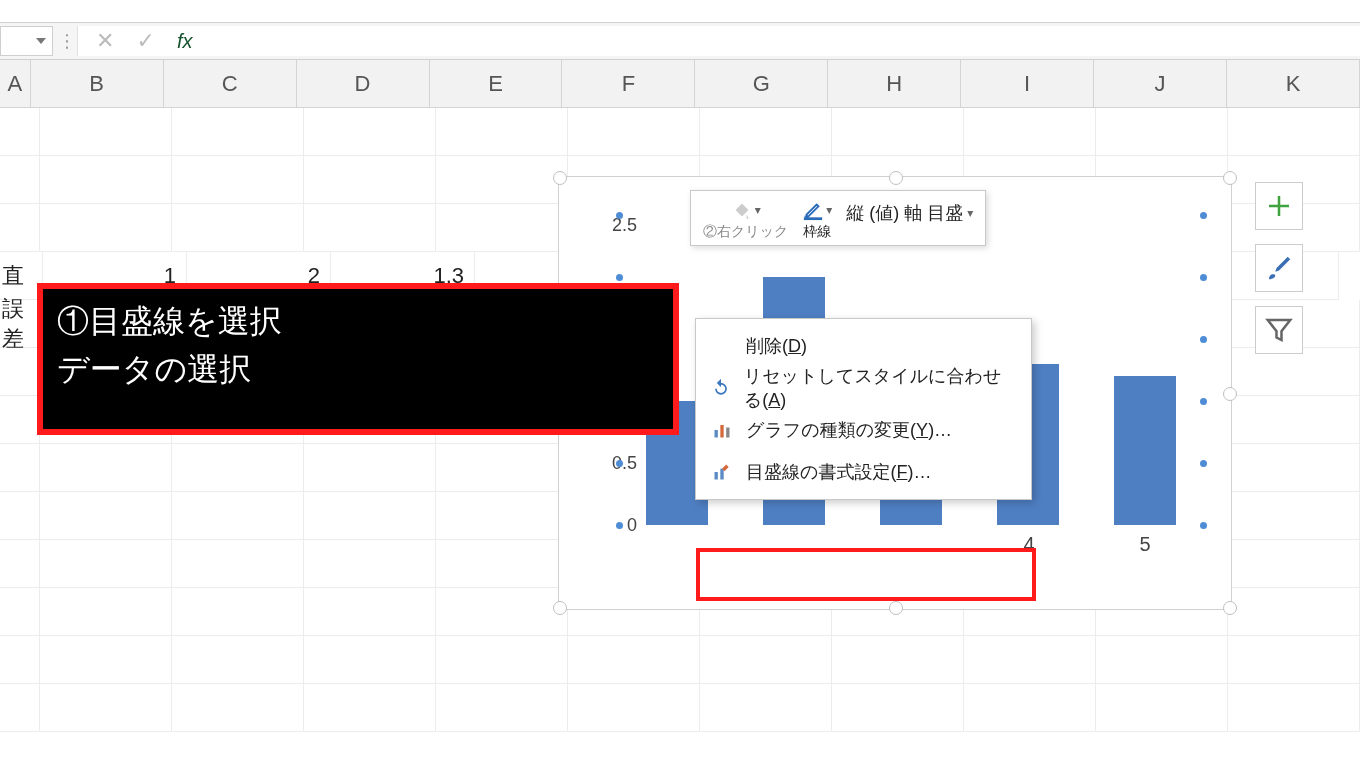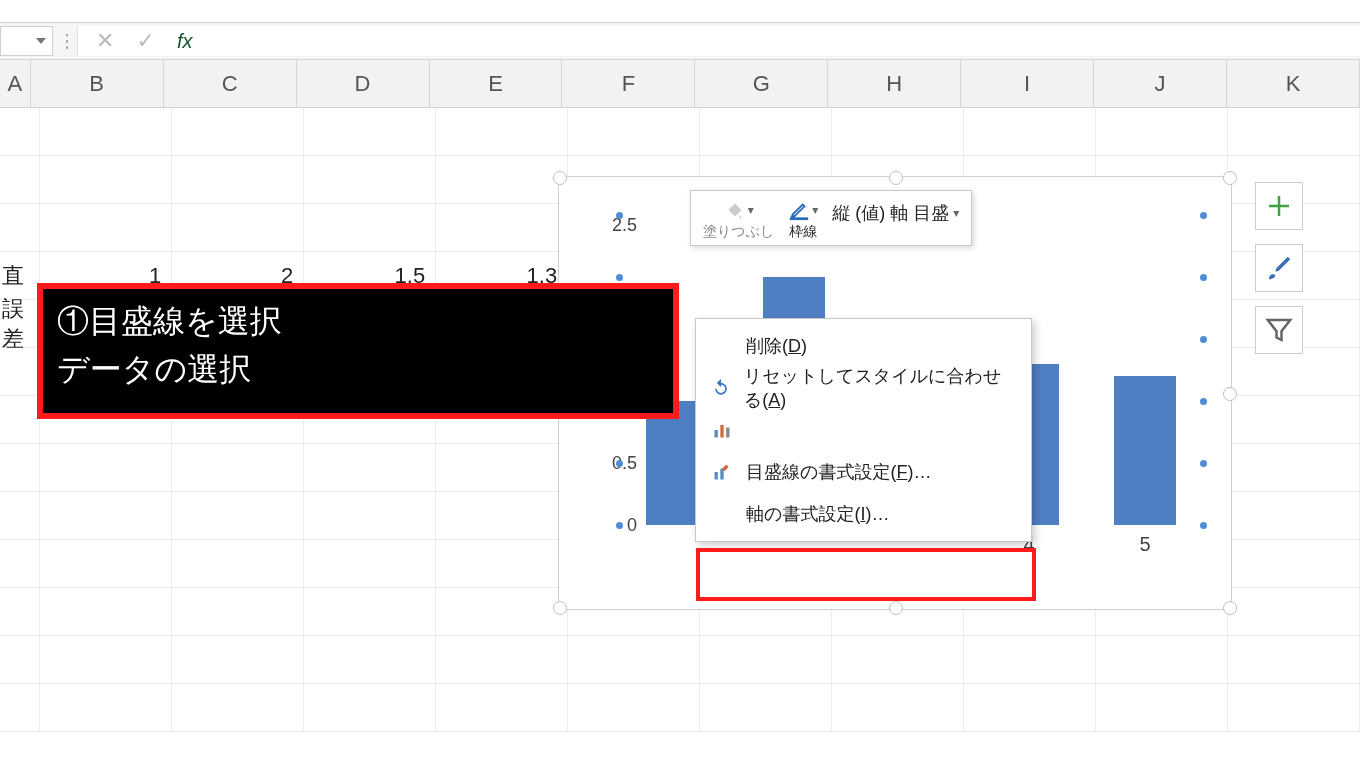--- a/index.html
+++ b/index.html
@@ -275,21 +275,21 @@
     width: 332px;
     height: 45px;
   }
 
   
   .instruction-box {
     position: absolute;
     left: 37px;
     top: 283px;
     width: 642px;
-    height: 136px;
+    height: 152px;
     background: #000000;
     border: 6px solid #ff1b1b;
     padding: 8px 14px;
     color: #ffffff;
     font-size: 32px;
     line-height: 1.5;
     box-sizing: border-box;
   }
 </style>
 </head>
@@ -388,23 +388,20 @@
   </div>
   <div class="row">
     <div class="cell left">
         <span>直</span>
       </div>
     <div class="cell">
         <span>1</span>
       </div>
     <div class="cell">
         <span>2</span>
-      </div>
-    <div class="cell">
-        <span>1.5</span>
       </div>
     <div class="cell">
         <span>1.3</span>
       </div>
     <div class="cell"></div>
       <div class="cell"></div>
       <div class="cell"></div>
       <div class="cell"></div>
       <div class="cell"></div>
       <div class="cell"></div>
@@ -591,21 +588,21 @@
 </div>
 
 <div class="mini-toolbar">
   <div class="item">
     <div class="icon-row">
       <svg width="22" height="22" viewBox="0 0 24 24">
           <path d="M5 12l7-7 7 7-7 7z M17 17c1 2 2 3 2 4 0 1-2 1-2 0 0-1 0-2 0-4z" fill="#ccc"></path>
         </svg>
       <span class="chev">▾</span>
     </div>
-    <span>塗りつぶし</span>
+    <span>②右クリック</span>
   </div>
   <div class="item enabled">
     <div class="icon-row">
       <svg width="22" height="22" viewBox="0 0 24 24">
           <path d="M3 19l3 1-1-3L16 6l2 2L7 19z" fill="none" stroke="#2a6bb8" stroke-width="2"></path>
           <rect x="2" y="20" width="20" height="3" fill="#2a6bb8"></rect>
         </svg>
       <span class="chev">▾</span>
     </div>
     <span>枠線</span>
@@ -630,35 +627,32 @@
     <span><span>リセットしてスタイルに合わせる(</span><span class="underline">A</span><span>)</span></span>
   </div>
   <div class="menu-item">
     <div class="icon-slot">
       <svg width="20" height="20" viewBox="0 0 24 24">
           <rect x="3" y="12" width="4" height="9" fill="#5a8bc4"></rect>
           <rect x="10" y="6" width="4" height="15" fill="#d46a3c"></rect>
           <rect x="17" y="9" width="4" height="12" fill="#888"></rect>
         </svg>
     </div>
+    <span><span>グラフの種類の変更(</span><span class="underline">Y</span><span>)…</span></span>
   </div>
   <div class="menu-item">
     <div class="icon-slot">
       <svg width="20" height="20" viewBox="0 0 24 24">
           <rect x="3" y="12" width="4" height="9" fill="#5a8bc4"></rect>
           <rect x="10" y="8" width="4" height="13" fill="#5a8bc4"></rect>
           <path d="M17 3l3 3-5 5-3-3z" fill="#d46a3c"></path>
         </svg>
     </div>
     <span><span>目盛線の書式設定(</span><span class="underline">F</span><span>)…</span></span>
   </div>
-  <div class="menu-item">
-    <div class="icon-slot"></div>
-    <span><span>軸の書式設定(</span><span class="underline">I</span><span>)…</span></span>
-  </div>
 </div>
 
 <div class="highlight-red highlight-menu"></div>
 
 <div class="instruction-box">
   <div>①目盛線を選択</div>
   <div>データの選択</div>
 </div>
 
 </body></html>

